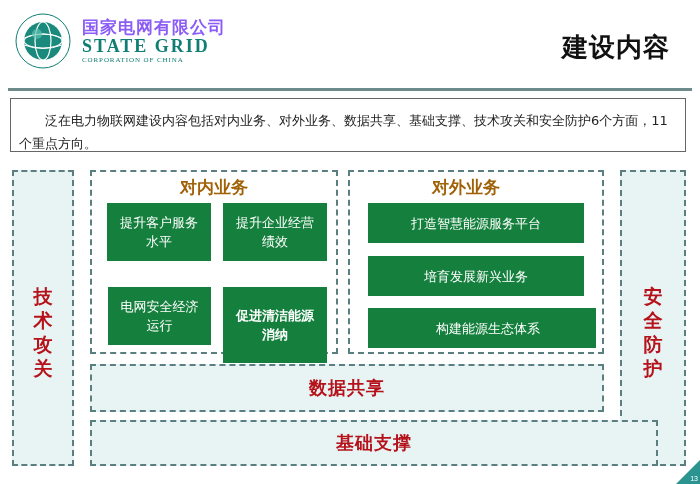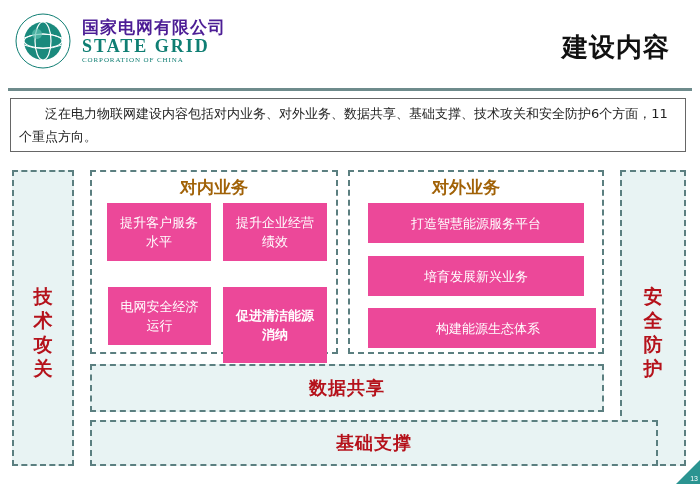--- a/index.html
+++ b/index.html
@@ -1,33 +1,33 @@
 <!DOCTYPE html>
 <html><head>
 <meta charset="utf-8">
 <style>
   html,body{margin:0;padding:0;}
   body{width:700px;height:484px;background:#ffffff;position:relative;overflow:hidden;
        font-family:"DejaVu Sans","Liberation Sans",sans-serif;}
   .logo-wrap{position:absolute;left:14px;top:12px;display:flex;align-items:center;}
   .globe{width:58px;height:58px;position:relative;}
   .brand{margin-left:10px;display:flex;flex-direction:column;}
-  .brand-cn{font-size:17px;font-weight:bold;color:#4c1d95;letter-spacing:1px;line-height:20px;}
+  .brand-cn{font-size:17px;font-weight:bold;color:#8b5cf6;letter-spacing:1px;line-height:20px;}
   .brand-en{font-family:"Liberation Serif","DejaVu Serif",serif;font-size:18px;font-weight:bold;color:#0f7e73;letter-spacing:2px;line-height:18px;}
   .brand-sub{font-family:"Liberation Serif","DejaVu Serif",serif;font-size:7px;color:#0f7e73;letter-spacing:0.9px;line-height:10px;}
   .slide-title{position:absolute;right:30px;top:30px;font-size:26px;font-weight:bold;color:#111;letter-spacing:1px;}
   .header-rule{position:absolute;left:8px;right:8px;top:88px;height:3px;background:#6e8b8c;}
   .intro{position:absolute;left:10px;top:98px;width:676px;height:54px;border:1.5px solid #666;box-sizing:border-box;
-         font-size:13px;color:#222;line-height:23px;padding:3px 8px 0 8px;}
+         font-size:13px;color:#222;line-height:23px;padding:10px 8px 0 8px;}
   .intro .indent{display:inline-block;width:26px;}
   .dashed{position:absolute;border:2px dashed #5b7f80;box-sizing:border-box;}
   .side{background:#e8f3f3;}
   .side-text{position:absolute;left:0;right:0;color:#b5121b;font-size:19px;font-weight:bold;text-align:center;line-height:24px;}
   .group-title{position:absolute;left:0;right:0;text-align:center;color:#a16207;font-size:17px;font-weight:bold;top:4px;}
-  .tile{position:absolute;background:#ec4899;color:#fff;font-size:13px;text-align:center;
+  .tile{position:absolute;background:#15803d;color:#fff;font-size:13px;text-align:center;
         display:flex;align-items:center;justify-content:center;line-height:19px;}
   .band{background:#e8f3f3;}
   .band-text{position:absolute;left:0;right:0;top:0;bottom:0;display:flex;align-items:center;justify-content:center;
              color:#b5121b;font-size:18px;font-weight:bold;letter-spacing:1px;}
   .page-corner{position:absolute;right:0;bottom:0;width:0;height:0;border-left:24px solid transparent;border-bottom:24px solid #2b9491;}
   .page-num{position:absolute;right:2px;bottom:2px;font-size:7px;color:#fff;font-family:"Liberation Sans",sans-serif;}
 </style>
 </head>
 <body>
 

